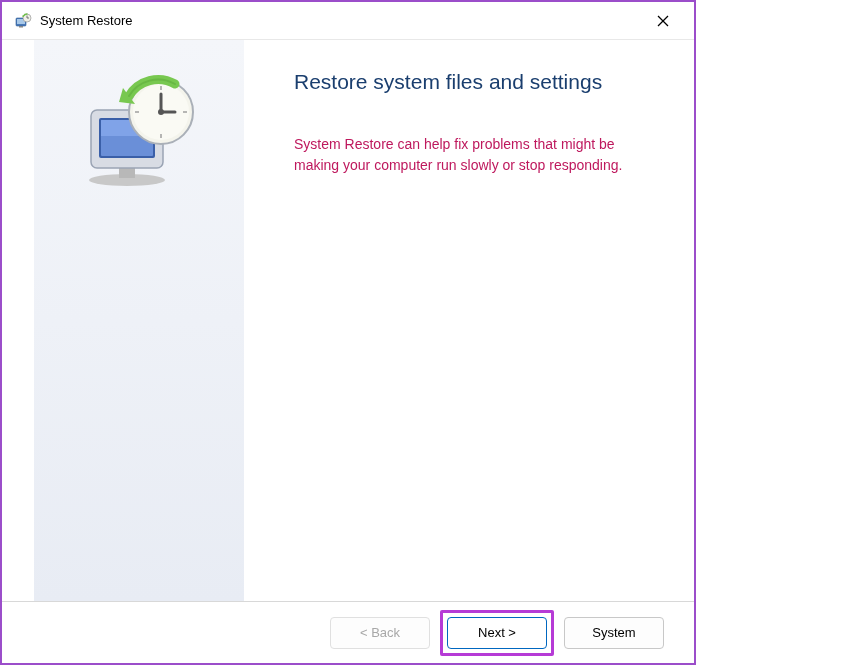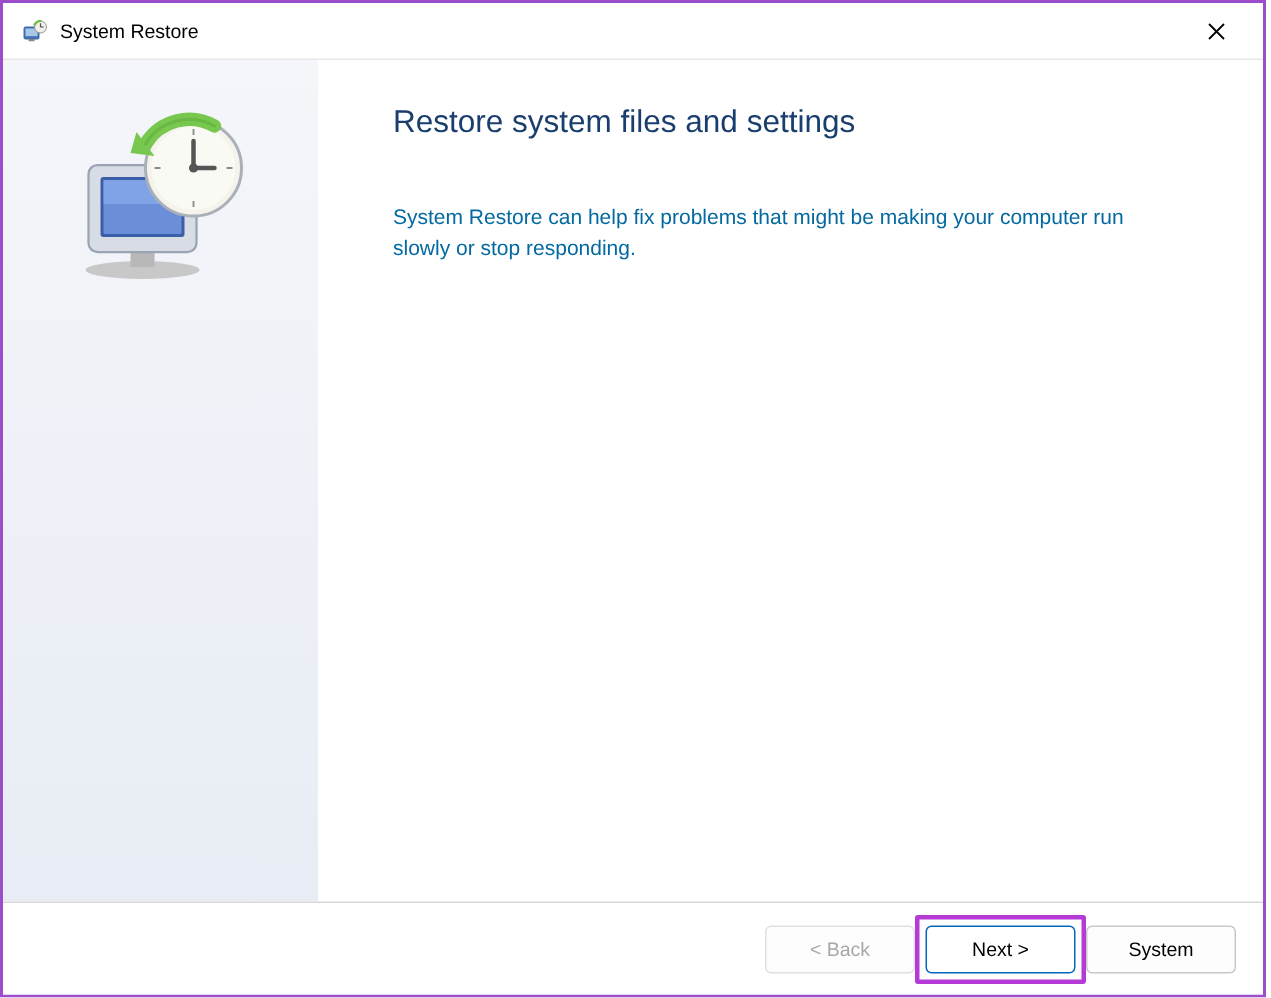--- a/index.html
+++ b/index.html
@@ -4,21 +4,21 @@
   <style>
     * { box-sizing: border-box; margin: 0; padding: 0; }
     body {
       font-family: 'Segoe UI', Tahoma, sans-serif;
       background: #fff;
       width: 847px;
       height: 665px;
       overflow: hidden;
     }
     .window {
-      width: 844px;
+      width: 696px;
       height: 665px;
       border: 2px solid #9b4dca;
       background: #fff;
       display: flex;
       flex-direction: column;
     }
     .titlebar {
       height: 38px;
       display: flex;
       align-items: center;
@@ -44,20 +44,21 @@
       align-items: center;
       justify-content: center;
       cursor: pointer;
       background: transparent;
       border: none;
     }
     .close-btn svg { width: 12px; height: 12px; }
     .content {
       flex: 1;
       display: flex;
+      margin-left: 32px;
     }
     .sidebar {
       width: 210px;
       background: linear-gradient(to bottom, #f4f6fa 0%, #e8ecf4 100%);
       padding: 30px 20px;
       display: flex;
       justify-content: center;
       align-items: flex-start;
     }
     .restore-icon {
@@ -71,32 +72,33 @@
       background: #fff;
     }
     .heading {
       font-size: 21px;
       font-weight: 400;
       color: #1a3e6e;
       margin-bottom: 40px;
     }
     .paragraph {
       font-size: 14px;
-      color: #0369a1;
+      color: #be185d;
       line-height: 1.5;
       margin-bottom: 28px;
       max-width: 520px;
     }
     .footer {
       height: 62px;
       border-top: 1px solid #d8d8d8;
       display: flex;
       align-items: center;
       justify-content: flex-end;
-      padding: 0 18px;
+      padding: 0 30px;
+      gap: 10px;
       background: #fff;
     }
     .btn {
       min-width: 100px;
       height: 32px;
       padding: 0 18px;
       font-size: 13px;
       font-family: inherit;
       background: #fdfdfd;
       border: 1px solid #c8c8c8;

